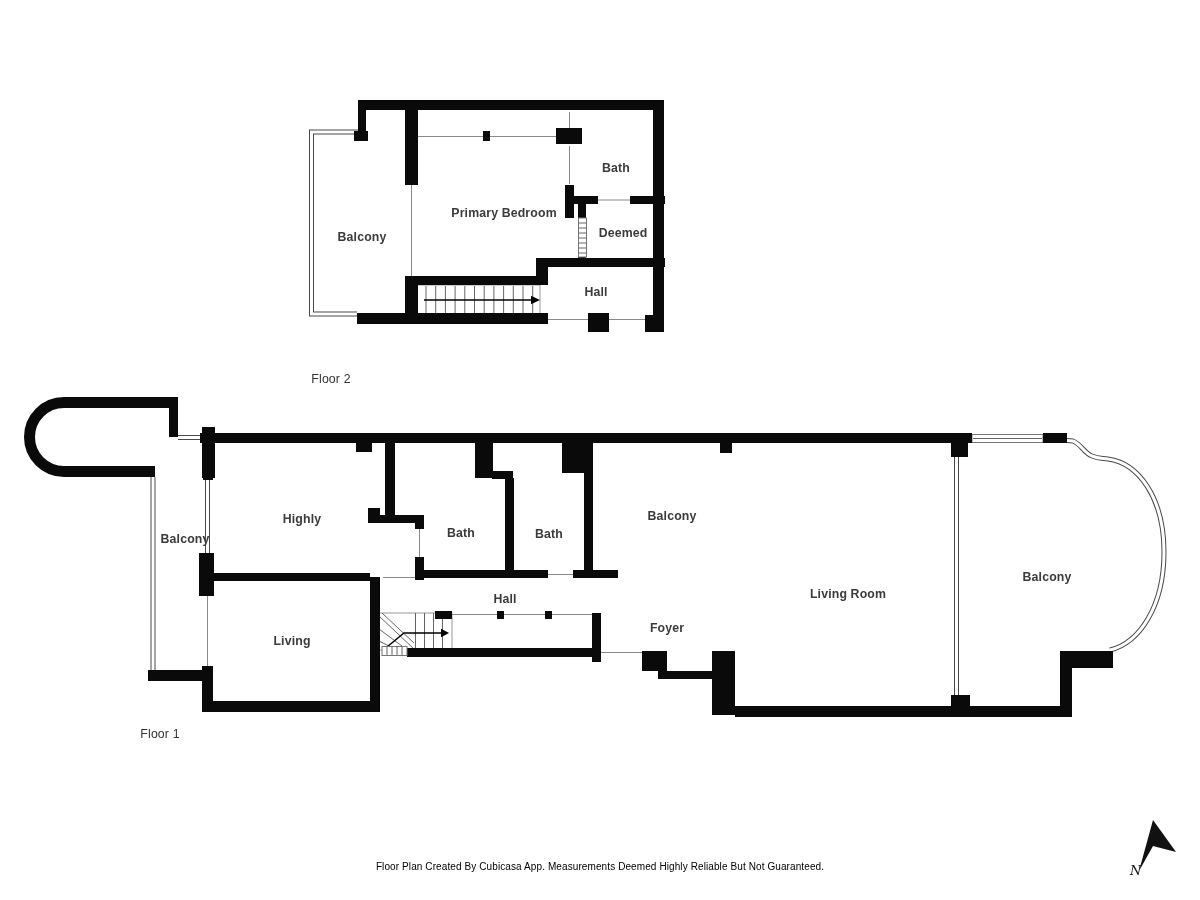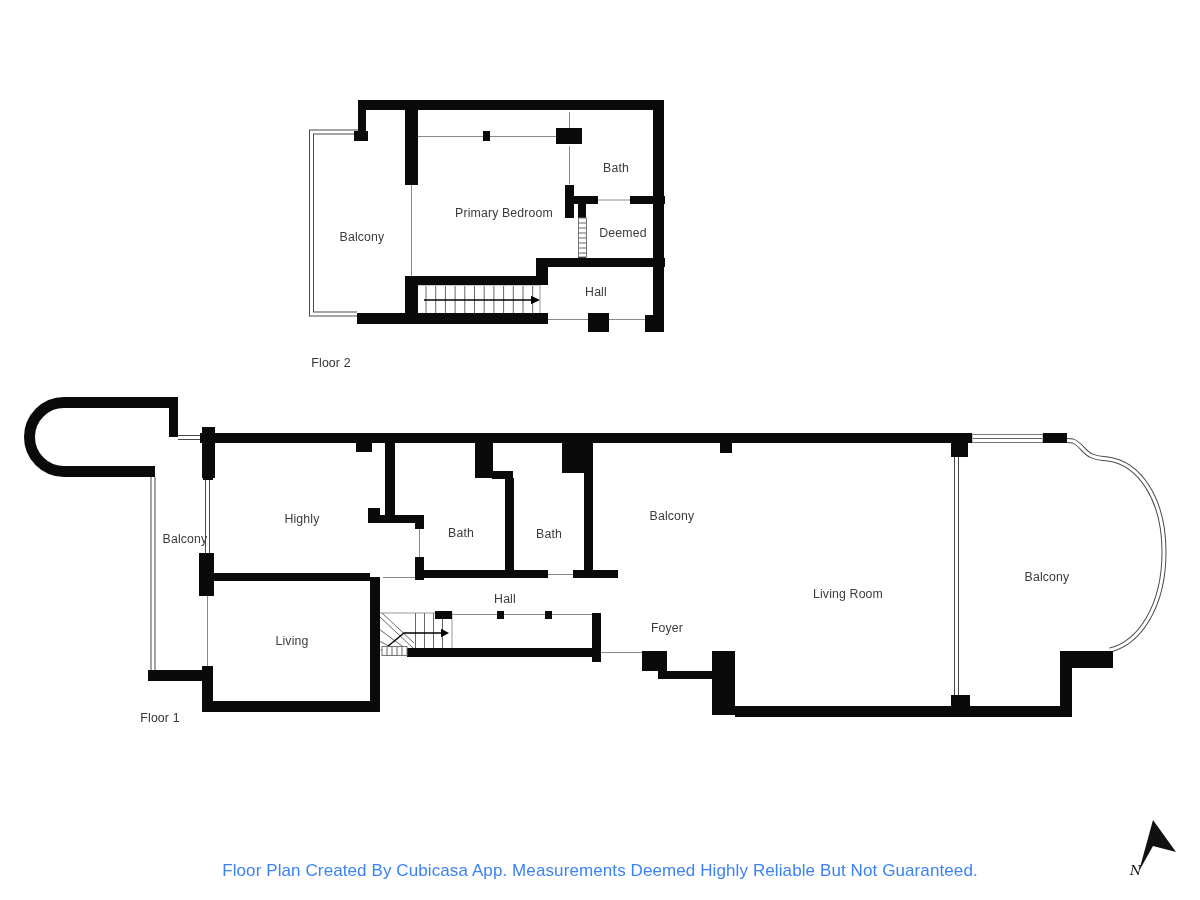--- a/index.html
+++ b/index.html
@@ -3,29 +3,29 @@
 <meta charset="utf-8">
 <style>
   html,body{margin:0;padding:0;background:#fff;}
   .canvas{
     position:relative;width:1200px;height:900px;background:#ffffff;overflow:hidden;
     font-family:"Liberation Sans","DejaVu Sans",sans-serif;
   }
   .canvas svg{position:absolute;left:0;top:0;}
   .room-label{
     position:absolute;transform:translate(-50%,-50%);
-    font-size:12.3px;color:#3b3b3b;white-space:nowrap;letter-spacing:.15px;
+    font-size:12.3px;color:#3b3b3b;white-space:nowrap;letter-spacing:.15px;font-weight:bold;
   }
   .floor-label{
     position:absolute;transform:translate(-50%,-50%);
-    font-size:12.3px;color:#333;white-space:nowrap;letter-spacing:.15px;
+    font-size:12.3px;color:#333;white-space:nowrap;letter-spacing:.15px;margin-top:16px;
   }
   .footer-note{
     position:absolute;top:861px;left:0;width:100%;text-align:center;
-    font-size:17px;color:#3b82f6;letter-spacing:.1px;
+    font-size:10px;color:#000000;letter-spacing:.1px;
   }
   .compass-n{
     position:absolute;left:1130px;top:863px;
     font-family:"DejaVu Serif",serif;font-style:italic;font-size:13px;color:#111;
   }
   
   .wall{fill:#0a0a0a;stroke:none;}
   .turret{stroke:#0a0a0a;stroke-width:11;fill:none;}
   .tl{stroke:#8a8a8a;stroke-width:1;fill:none;}
   .dlo{stroke:#4a4a4a;stroke-width:5;fill:none;}

